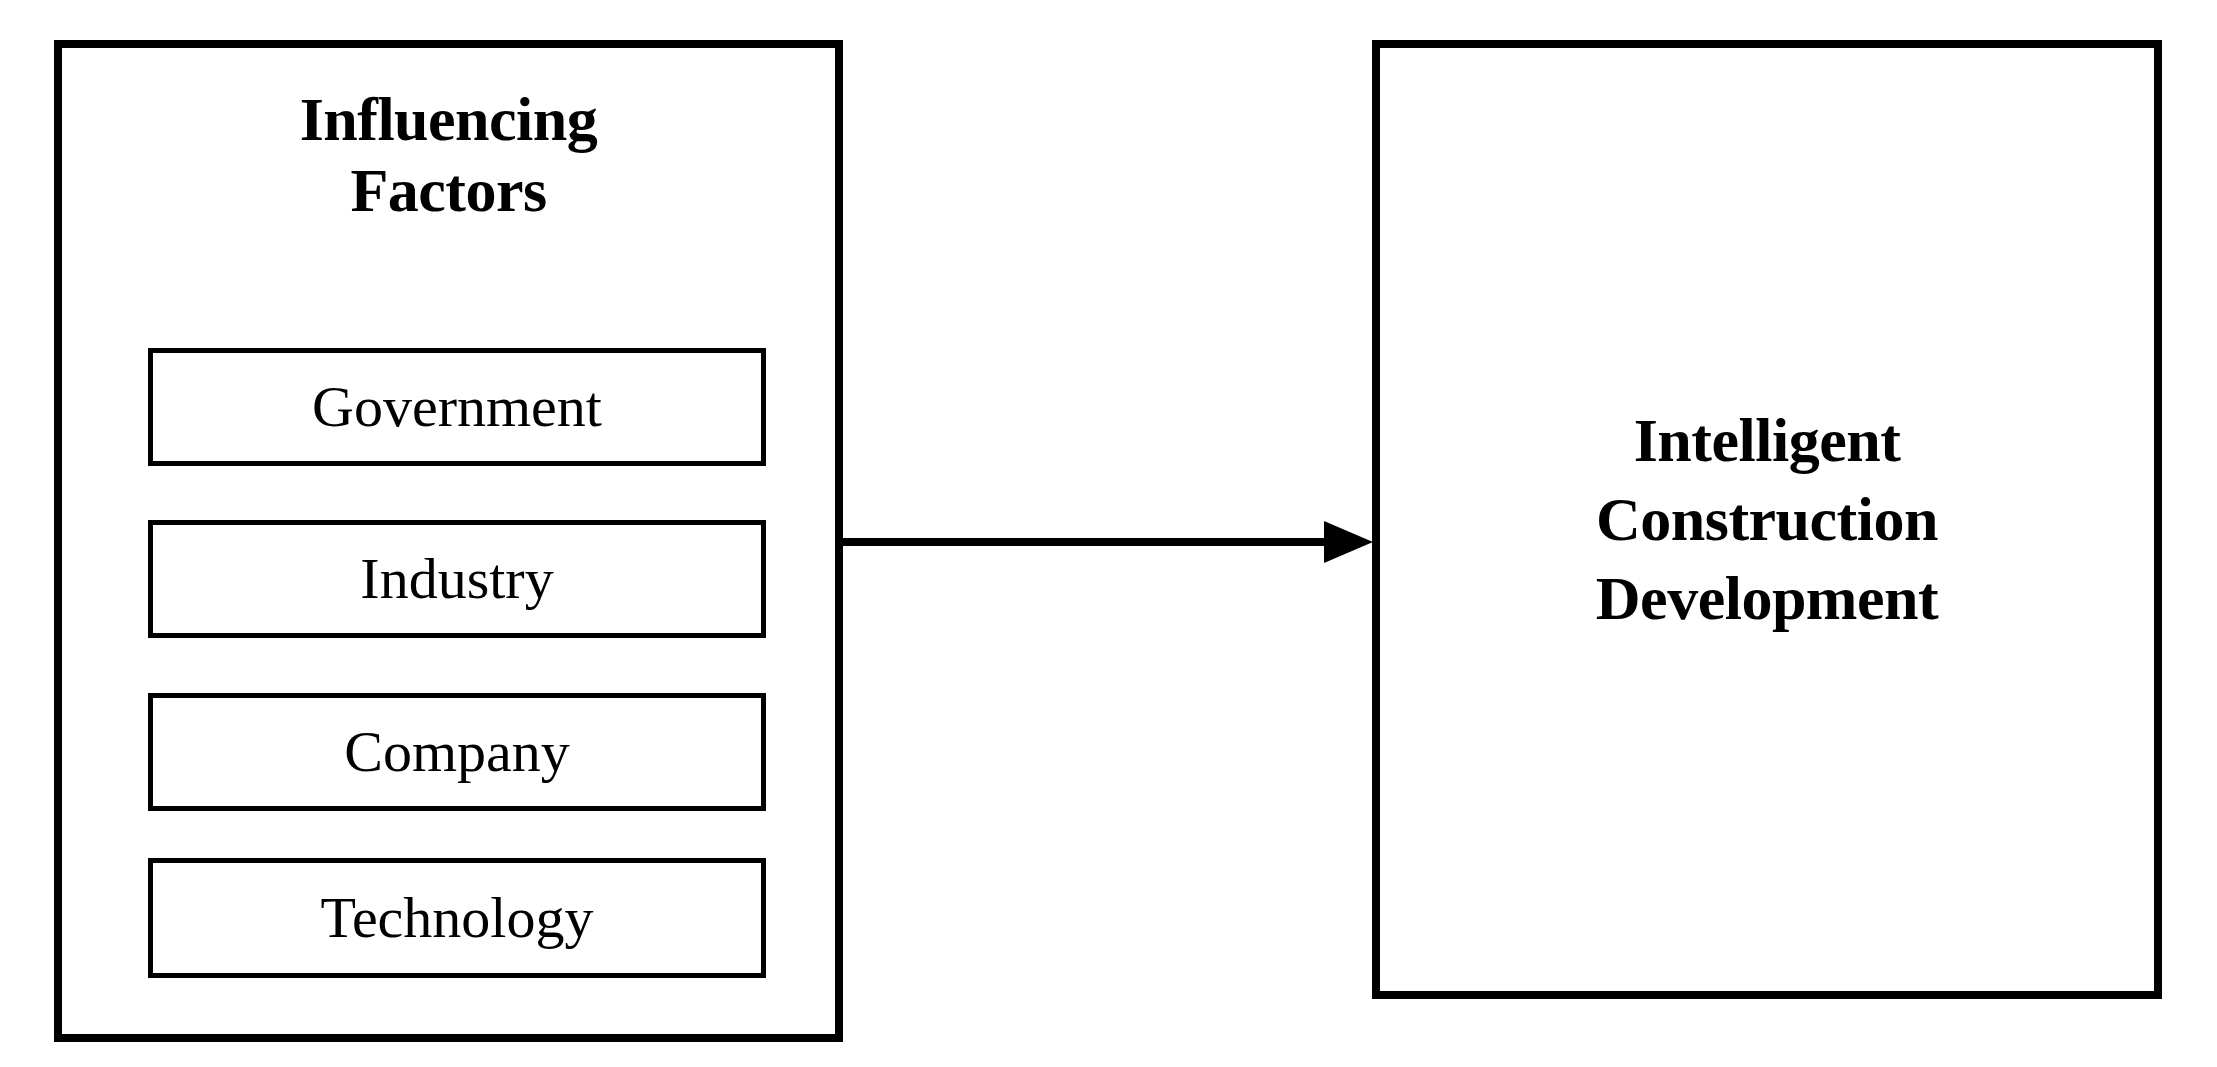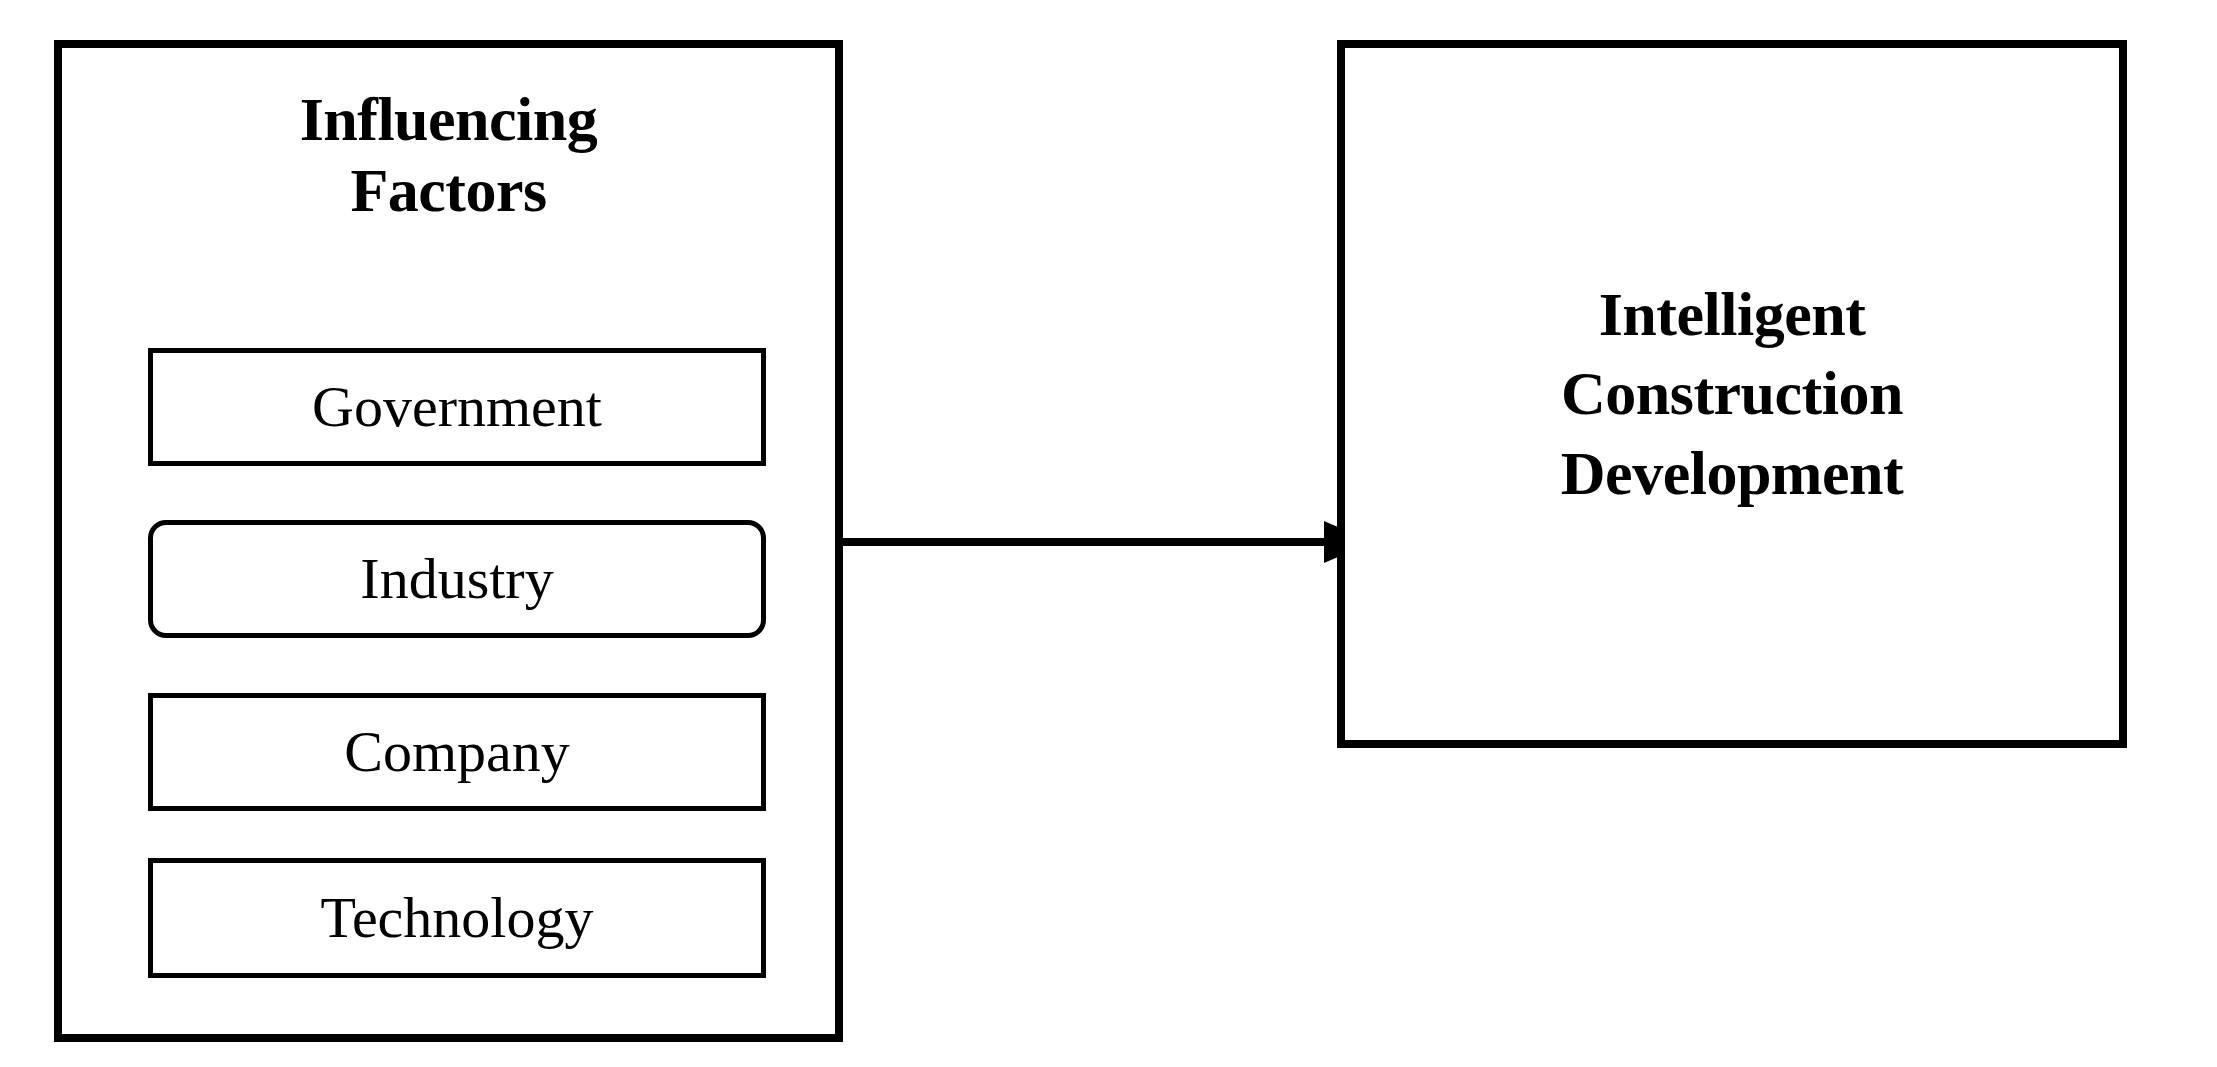--- a/index.html
+++ b/index.html
@@ -29,24 +29,24 @@
   }
 
   #influencing-factors-box {
     left: 54px;
     top: 40px;
     width: 789px;
     height: 1002px;
   }
 
   #intelligent-construction-box {
-    left: 1337px;
+    left: 1372px;
     top: 40px;
     width: 790px;
-    height: 708px;
+    height: 959px;
   }
 
   
   .group-title {
     position: absolute;
     left: 0;
     right: 0;
     top: 36px;
     text-align: center;
     font-weight: bold;
@@ -70,21 +70,21 @@
   }
 
   .factor-label {
     font-size: 58px;
     font-weight: normal;
     line-height: 1;
     white-space: nowrap;
   }
 
   #factor-box-0 { top: 300px; height: 118px; }
-  #factor-box-1 { top: 472px; height: 118px; border-radius: 18px; }
+  #factor-box-1 { top: 472px; height: 118px; }
   #factor-box-2 { top: 645px; height: 118px; }
   #factor-box-3 { top: 810px; height: 120px; }
 
   
   .outcome-title {
     position: absolute;
     left: 0;
     right: 0;
     top: 50%;
     transform: translateY(-50%);

